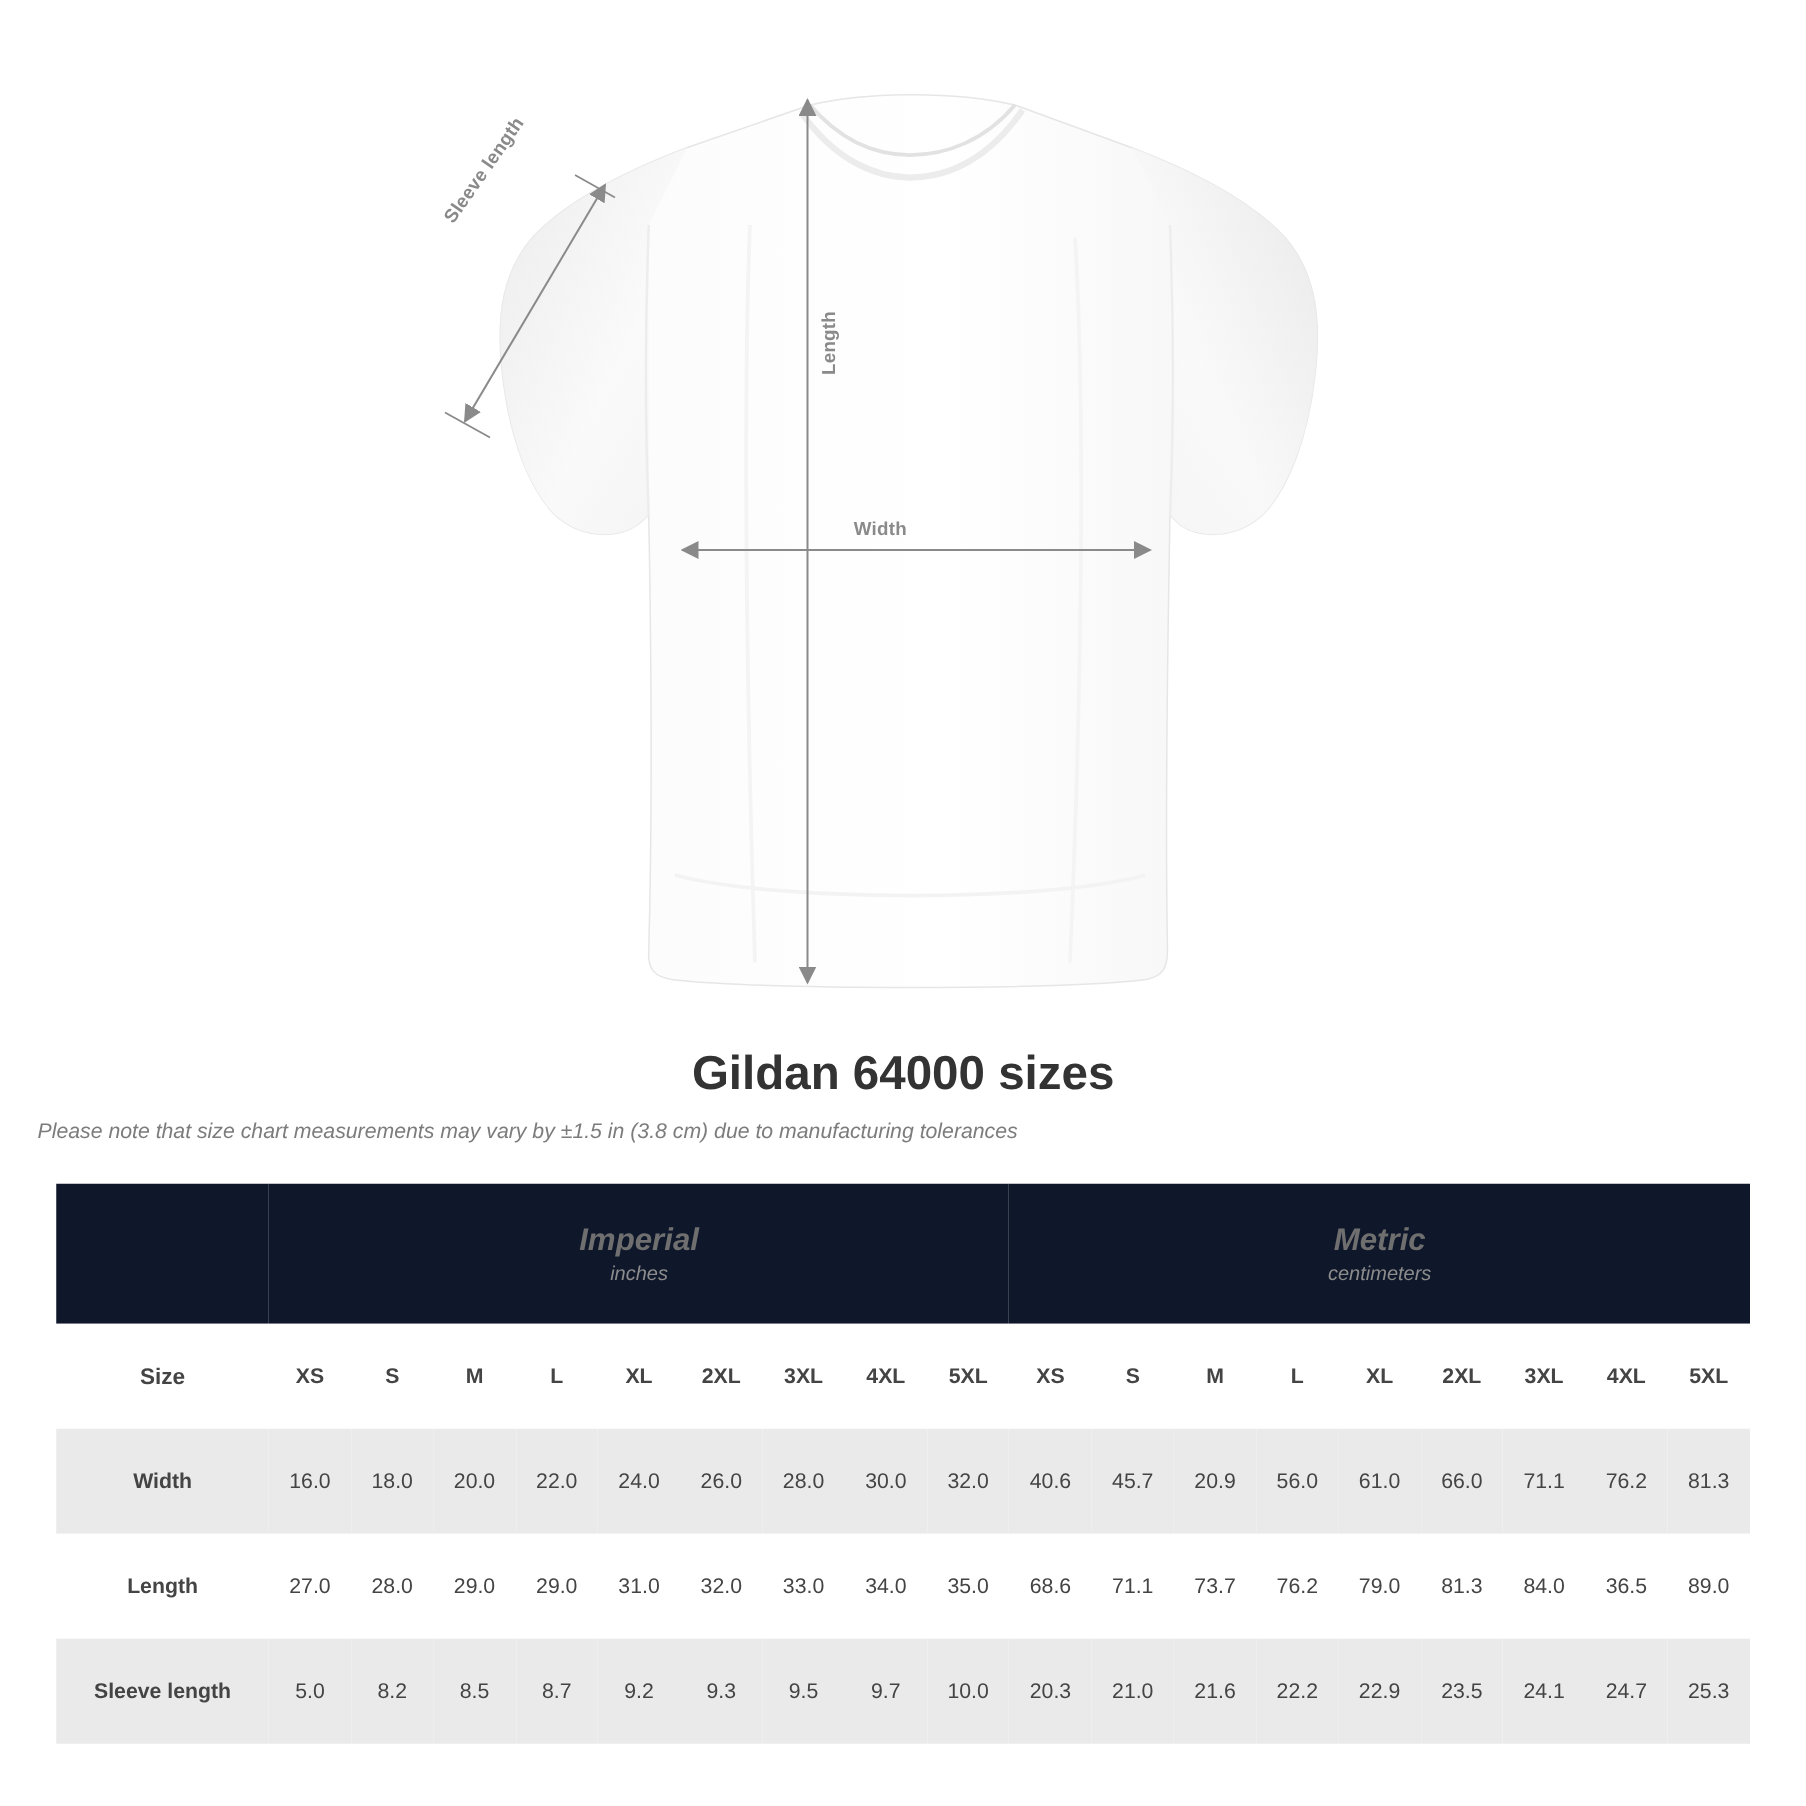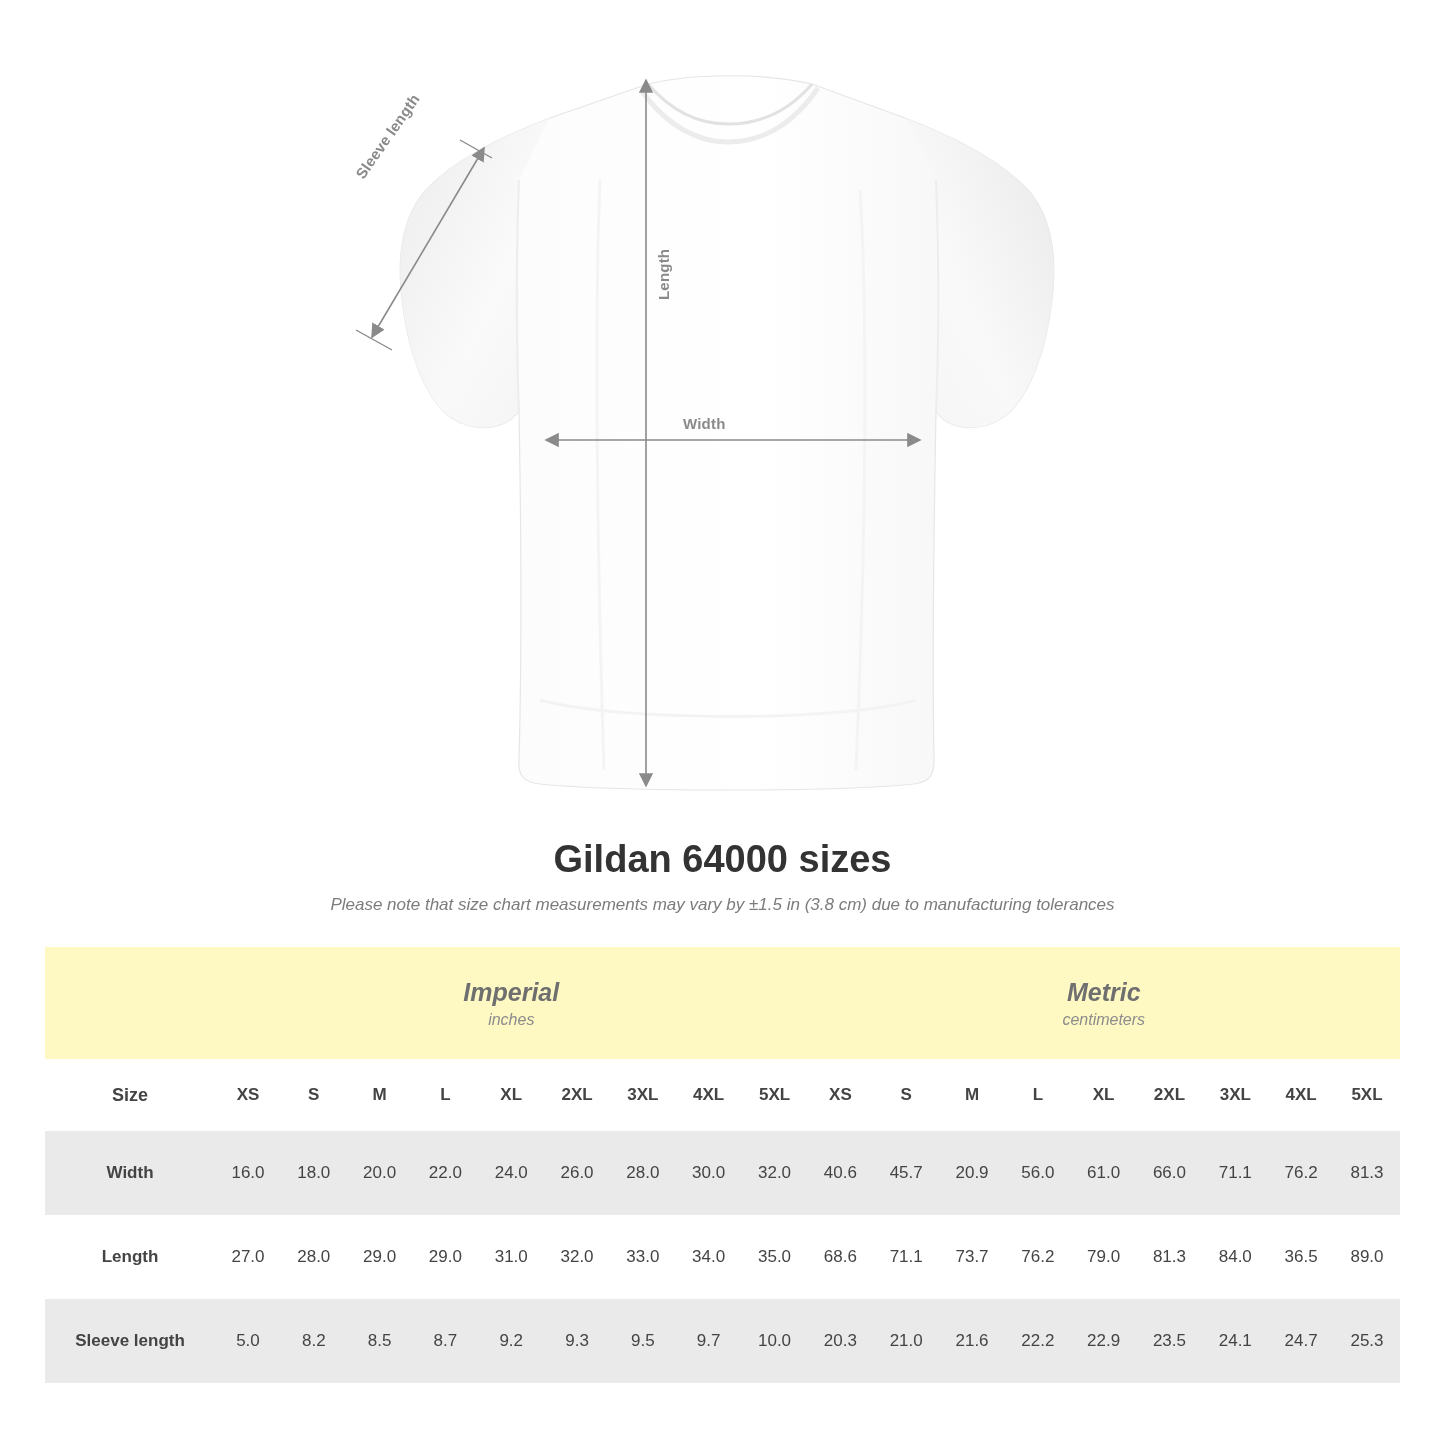--- a/index.html
+++ b/index.html
@@ -54,25 +54,26 @@
 
   
   .chart-title {
     text-align: center;
     font-size: 38px;
     font-weight: bold;
     color: #333333;
     margin: 18px 0 0 0;
   }
   .chart-note {
-    text-align: center;
+    text-align: left;
     font-size: 17px;
     font-style: italic;
     color: #7c7c7c;
     margin: 14px 0 0 0;
+    padding-left: 30px;
   }
 
   
   .table-wrap {
     margin: 32px 45px 0 45px;
   }
   table.size-table {
     border-collapse: collapse;
     width: 1355px;
     table-layout: fixed;
@@ -81,37 +82,37 @@
   table.size-table th {
     text-align: center;
     vertical-align: middle;
     font-size: 17px;
     color: #444444;
     border: 0;
     padding: 0;
   }
   .unit-head {
     height: 112px;
-    background: #fef9c3;
+    background: #0f172a;
   }
   .unit-sys {
     font-size: 25px;
     font-weight: bold;
     font-style: italic;
     color: #6f6f6f;
     line-height: 1.2;
   }
   .unit-sub {
     font-size: 16px;
     font-style: italic;
     color: #8c8c8c;
     padding-top: 4px;
   }
   .row-size td {
-    height: 72px;
+    height: 84px;
     background: #ffffff;
     font-size: 18px;
     font-weight: bold;
     color: #3c3c3c;
   }
   .row-size td.rowhead {
     font-size: 18px;
   }
   .row-band td {
     height: 84px;

